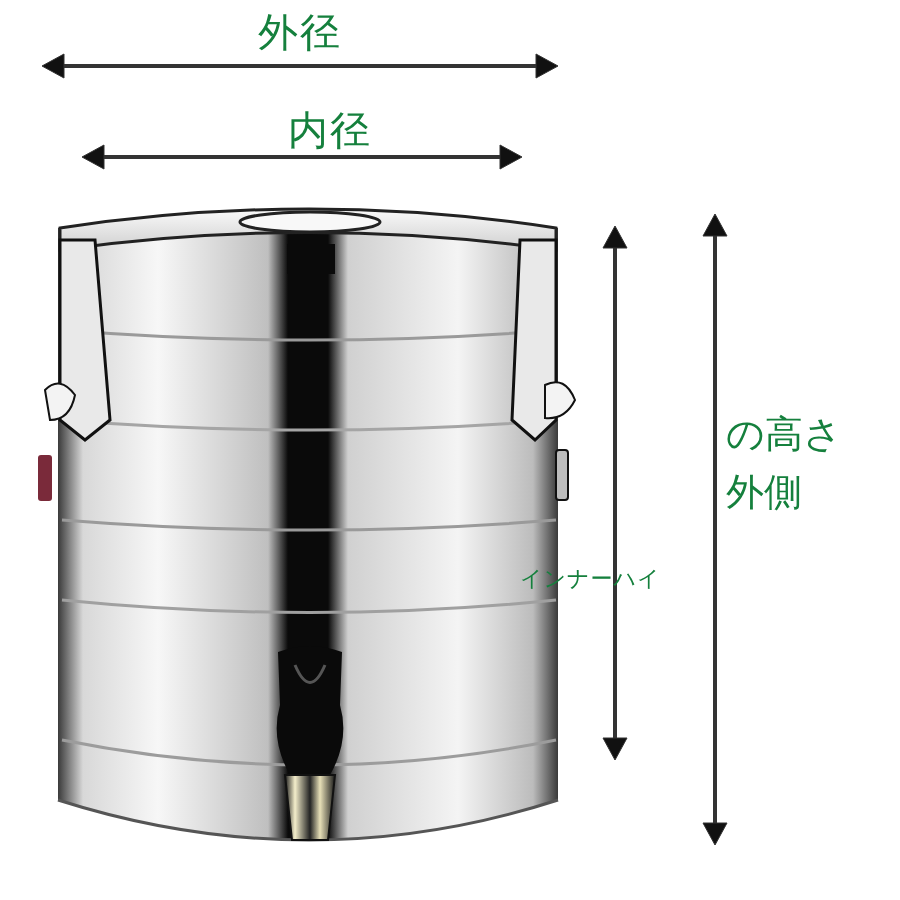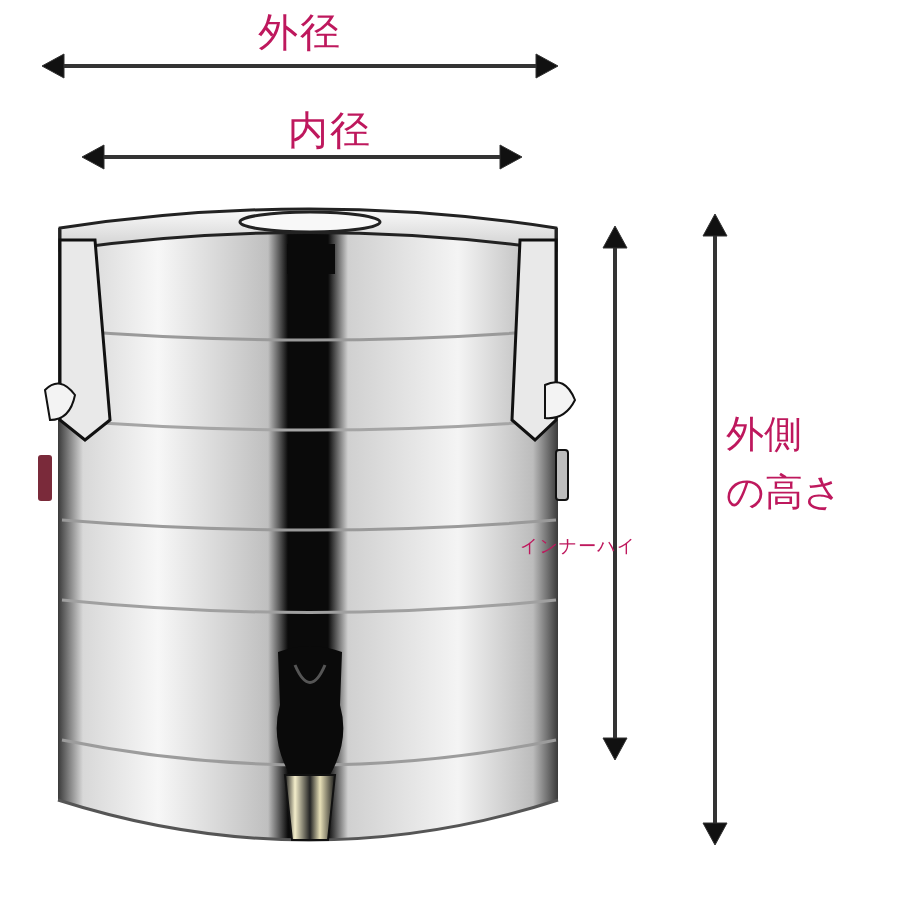--- a/index.html
+++ b/index.html
@@ -1,22 +1,22 @@
 <!DOCTYPE html>
 <html><head>
   <meta charset="utf-8">
   <style>
     html, body { margin: 0; padding: 0; background: #ffffff; }
     body { width: 900px; height: 900px; position: relative; overflow: hidden;
            font-family: "DejaVu Sans", sans-serif; }
-    .label { position: absolute; color: #be185d; white-space: nowrap; line-height: 1; }
+    .label { position: absolute; color: #15803d; white-space: nowrap; line-height: 1; }
     .lbl-outer-d { left: 258px; top: 12px; font-size: 40px; letter-spacing: 2px; }
     .lbl-inner-d { left: 256px; top: 110px; font-size: 40px; letter-spacing: 2px; margin-left: 32px; }
     .lbl-outer-h { left: 726px; top: 405px; font-size: 38px; line-height: 58px; }
-    .lbl-inner-h { left: 520px; top: 537px; font-size: 18px; letter-spacing: 1px; }
+    .lbl-inner-h { left: 520px; top: 568px; font-size: 22px; letter-spacing: 1px; }
     svg.arrows { position: absolute; left: 0; top: 0; }
     svg.pot { position: absolute; left: 0; top: 0; }
   </style>
 </head>
 <body>
 
 <svg class="pot" width="900" height="900" viewBox="0 0 900 900">
   <defs>
     <linearGradient id="bodyGrad" x1="0" y1="0" x2="1" y2="0">
       <stop offset="0" stop-color="#3a3a3a"></stop>
@@ -97,16 +97,16 @@
   <g fill="#111" stroke="#333">
     <line x1="715" y1="232" x2="715" y2="828" stroke-width="4"></line>
     <polygon points="715,214 703,236 727,236"></polygon>
     <polygon points="715,845 703,823 727,823"></polygon>
   </g>
 </svg>
 
 <div class="label lbl-outer-d">外径</div>
 <div class="label lbl-inner-d">内径</div>
 <div class="label lbl-outer-h">
+  <div>の高さ</div>
   <div>外側</div>
-  <div>の高さ</div>
 </div>
 <div class="label lbl-inner-h">インナーハイ</div>
 
 </body></html>

